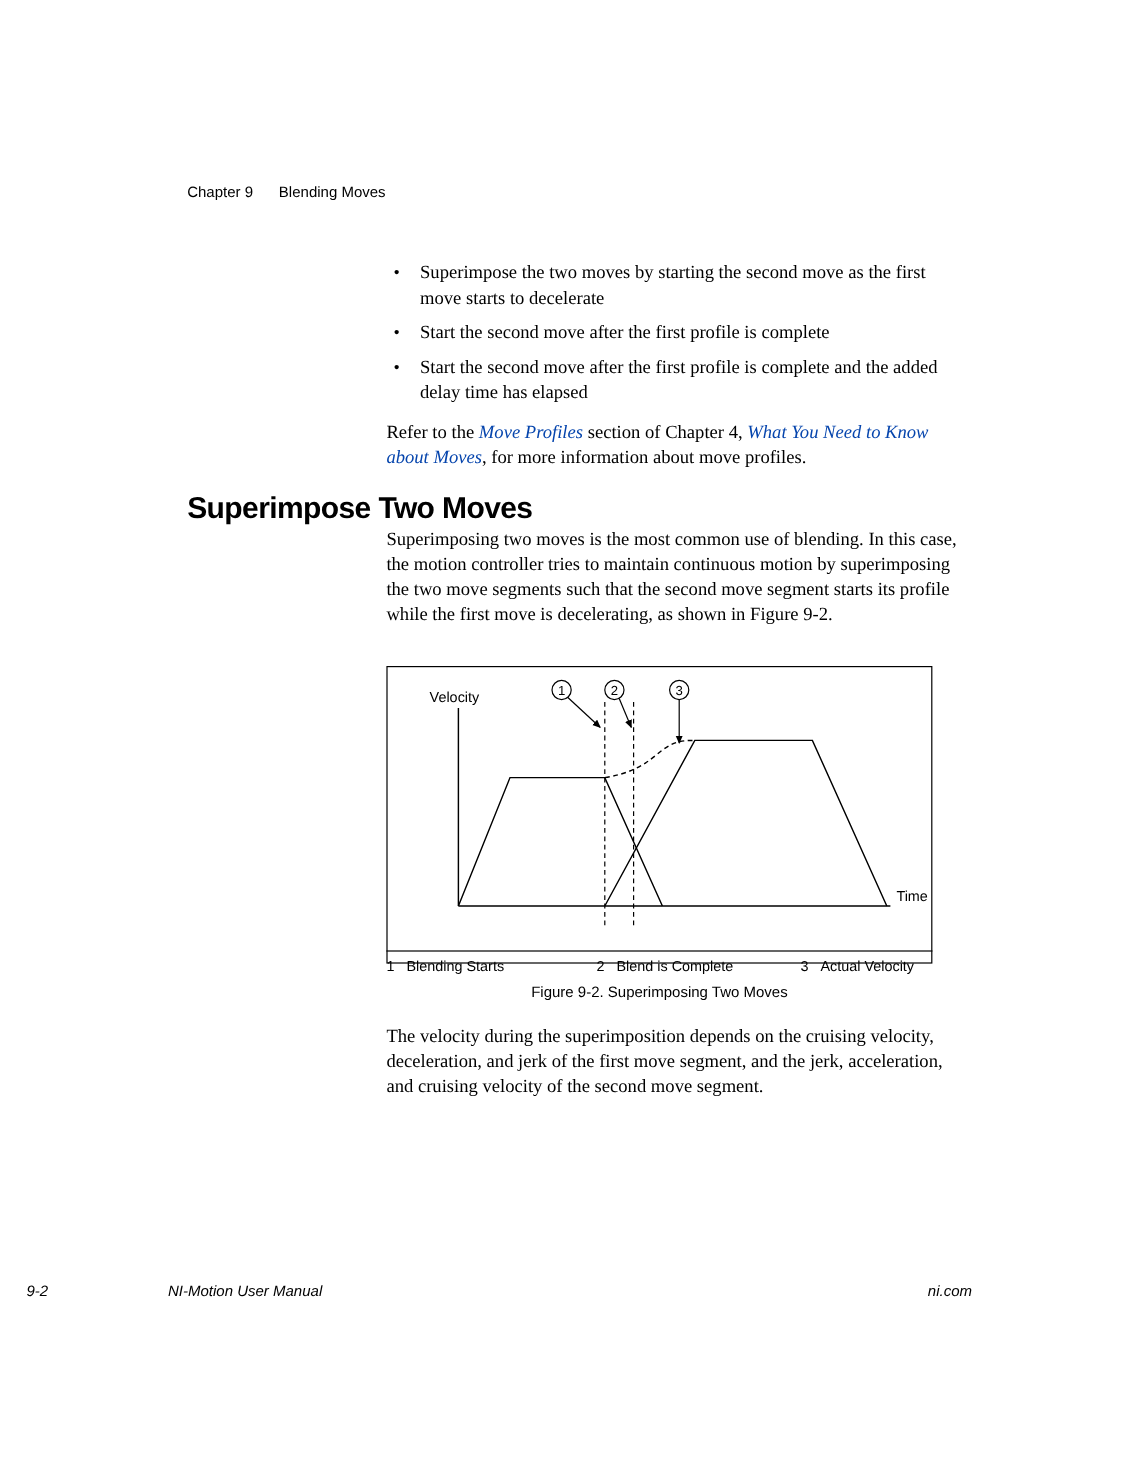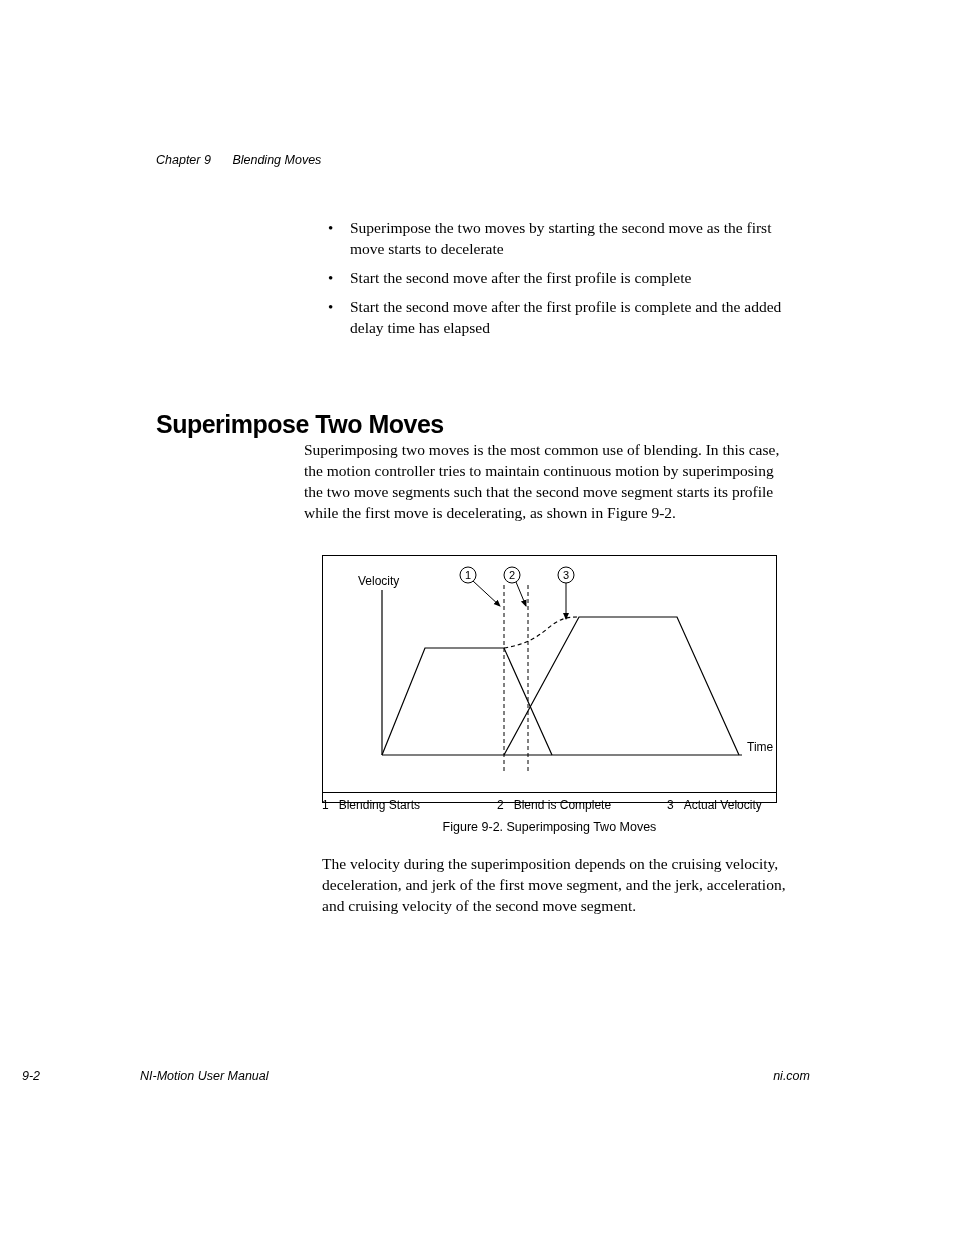--- a/index.html
+++ b/index.html
@@ -9,21 +9,20 @@
     background: #fff;
     font-family: 'Times New Roman', Times, serif;
     color: #000;
     position: relative;
   }
   .header {
     position: absolute;
     top: 153px;
     left: 156px;
     font-family: Arial, Helvetica, sans-serif;
-    font-style: italic;
     font-size: 12.5px;
     color: #000;
   }
   .chapter-num {
     margin-right: 18px;
   }
   .content-area {
     position: absolute;
     top: 200px;
     left: 322px;
@@ -62,21 +61,21 @@
     top: 410px;
     left: 156px;
     font-family: Arial, Helvetica, sans-serif;
     font-weight: bold;
     font-size: 25px;
     letter-spacing: -0.5px;
   }
   .section-body {
     position: absolute;
     top: 440px;
-    left: 304px;
+    left: 322px;
     width: 478px;
     font-family: Liberation Serif, serif;
   }
   .figure-box {
     position: absolute;
     top: 555px;
     left: 322px;
     width: 455px;
     height: 248px;
     border: 1px solid #000;
@@ -153,20 +152,23 @@
   <span class="chapter-num">Chapter 9</span>
   <span>Blending Moves</span>
 </div>
 
 <div class="content-area">
   <ul class="bullets">
     <li>Superimpose the two moves by starting the second move as the first move starts to decelerate</li>
     <li>Start the second move after the first profile is complete</li>
     <li>Start the second move after the first profile is complete and the added delay time has elapsed</li>
   </ul>
+  <p class="para">
+    <span>Refer to the </span><a class="link">Move Profiles</a><span> section of Chapter 4, </span><a class="link">What You Need to Know about Moves</a><span>, for more information about move profiles.</span>
+  </p>
 </div>
 
 <h2 class="section-heading">Superimpose Two Moves</h2>
 
 <div class="section-body">
   <p class="para">Superimposing two moves is the most common use of blending. In this case, the motion controller tries to maintain continuous motion by superimposing the two move segments such that the second move segment starts its profile while the first move is decelerating, as shown in Figure 9-2.</p>
 </div>
 
 <div class="figure-box"></div>
 

